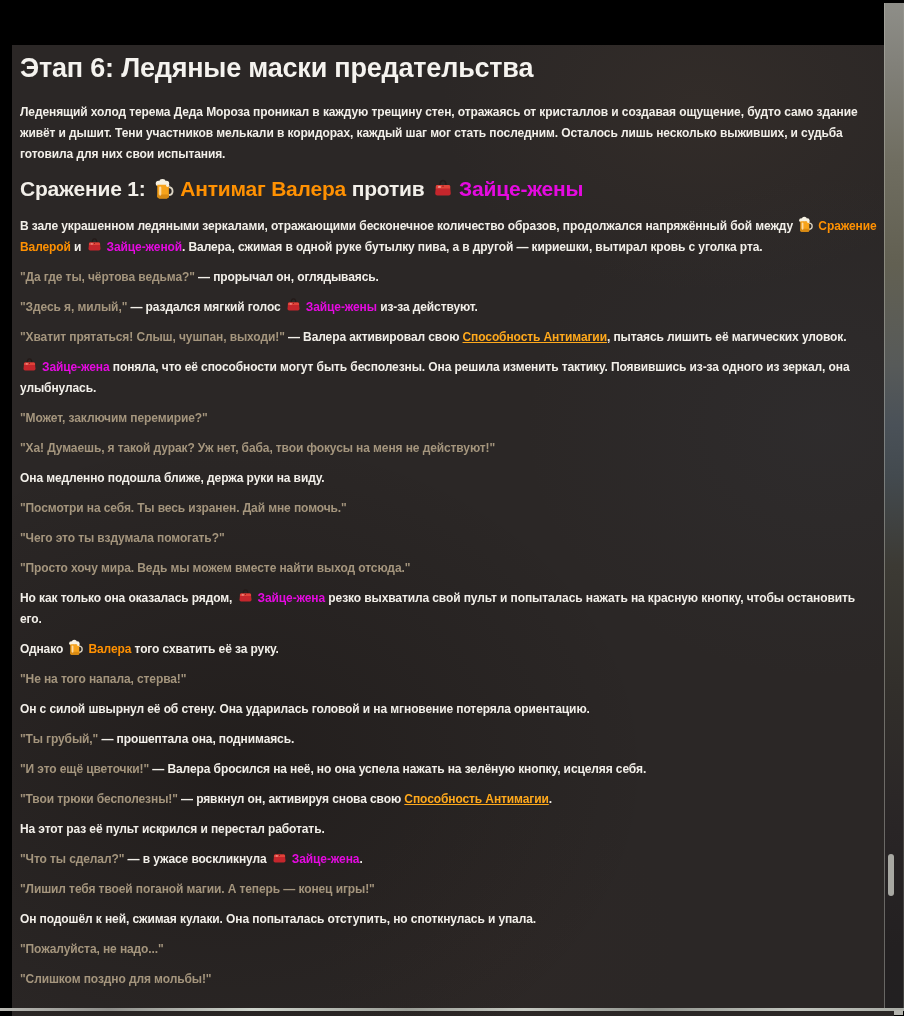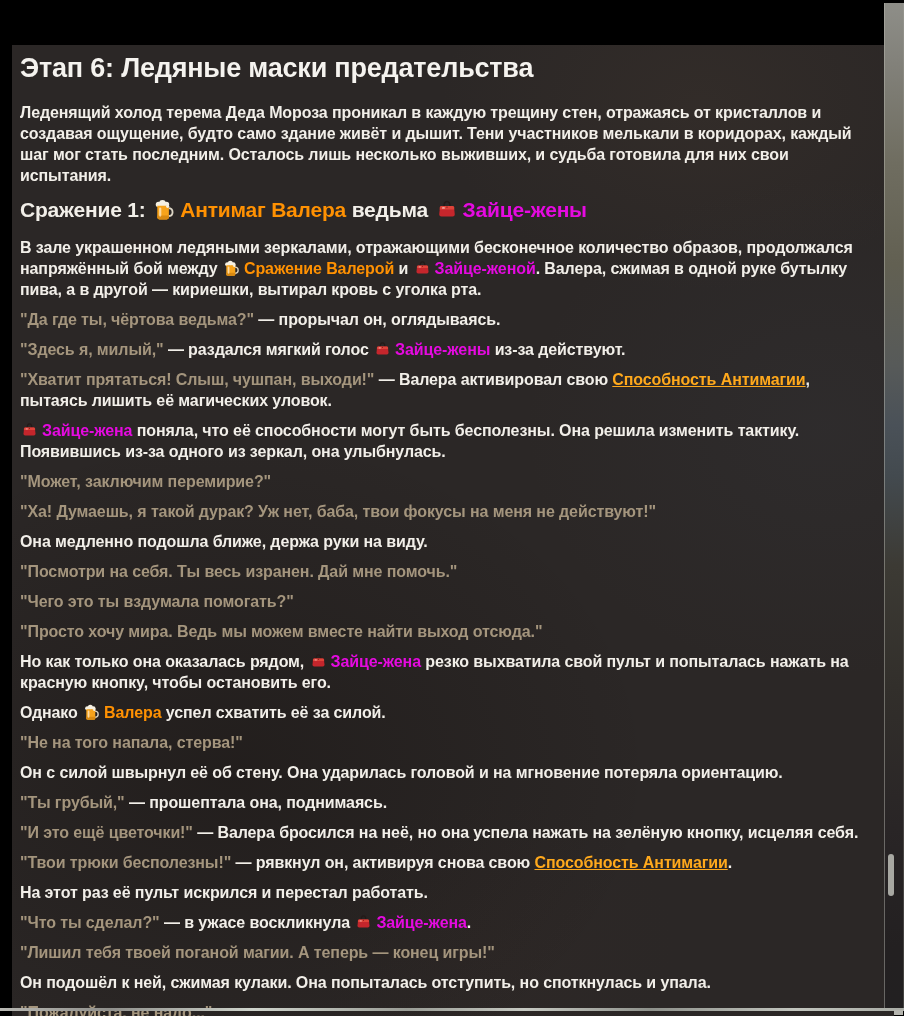--- a/index.html
+++ b/index.html
@@ -23,21 +23,21 @@
   .content{padding:5px 14px 0 8px;}
   h1.title{
     font-size:27px;line-height:36px;margin:0 0 16px 0;
     color:var(--heading,#f5f3ef);letter-spacing:-0.2px;
   }
   h2.battle{
     font-size:21px;line-height:30px;margin:6px 0 12px 0;
     color:var(--heading,#f5f3ef);letter-spacing:-0.2px;
   }
   .para{
-    font-size:16px;line-height:21px;margin:0 0 9px 0;
+    font-size:12px;line-height:21px;margin:0 0 9px 0;
     color:var(--body,#f2efe9);letter-spacing:-0.1px;
   }
   .seg-text{color:var(--body,#f2efe9);}
   .seg-quote{color:var(--quote,#a4957d);}
   .seg-valera{color:var(--valera,#ff9102);}
   .seg-zhena{color:var(--zhena,#e50ae0);}
   .seg-ability{color:var(--ability,#ffa91c);text-decoration:underline;}
   .icon{display:inline-block;vertical-align:-3px;margin:0 4px 0 1px;}
   .icon svg{width:17px;height:17px;display:block;}
   h2.battle .icon{vertical-align:-4px;margin:0 5px 0 2px;}
@@ -94,21 +94,21 @@
   </defs>
 </svg>
 
 <div class="panel">
   <div class="content">
     <h1 class="title">Этап 6: Ледяные маски предательства</h1>
     <div id="story">
         <p class="para"><span class="seg-text">Леденящий холод терема Деда Мороза проникал в каждую трещину стен, отражаясь от кристаллов и создавая ощущение, будто само здание живёт и дышит. Тени участников мелькали в коридорах, каждый шаг мог стать последним. Осталось лишь несколько выживших, и судьба готовила для них свои испытания.</span></p>
         <h2 class="battle"><span class="seg-text">Сражение 1: </span><span class="icon"><svg viewBox="0 0 36 36">
               <use href="#sym-beer"></use>
-            </svg></span><span class="seg-valera">Антимаг Валера</span><span class="seg-text"> ведьма </span><span class="icon"><svg viewBox="0 0 36 36">
+            </svg></span><span class="seg-valera">Антимаг Валера</span><span class="seg-text"> против </span><span class="icon"><svg viewBox="0 0 36 36">
               <use href="#sym-bag"></use>
             </svg></span><span class="seg-zhena">Зайце-жены</span></h2>
         <p class="para"><span class="seg-text">В зале украшенном ледяными зеркалами, отражающими бесконечное количество образов, продолжался напряжённый бой между </span><span class="icon"><svg viewBox="0 0 36 36">
               <use href="#sym-beer"></use>
             </svg></span><span class="seg-valera">Сражение Валерой</span><span class="seg-text"> и </span><span class="icon"><svg viewBox="0 0 36 36">
               <use href="#sym-bag"></use>
             </svg></span><span class="seg-zhena">Зайце-женой</span><span class="seg-text">. Валера, сжимая в одной руке бутылку пива, а в другой — кириешки, вытирал кровь с уголка рта.</span></p>
         <p class="para"><span class="seg-quote">"Да где ты, чёртова ведьма?"</span><span class="seg-text"> — прорычал он, оглядываясь.</span></p>
         <p class="para"><span class="seg-quote">"Здесь я, милый,"</span><span class="seg-text"> — раздался мягкий голос </span><span class="icon"><svg viewBox="0 0 36 36">
               <use href="#sym-bag"></use>
@@ -121,21 +121,21 @@
         <p class="para"><span class="seg-quote">"Ха! Думаешь, я такой дурак? Уж нет, баба, твои фокусы на меня не действуют!"</span></p>
         <p class="para"><span class="seg-text">Она медленно подошла ближе, держа руки на виду.</span></p>
         <p class="para"><span class="seg-quote">"Посмотри на себя. Ты весь изранен. Дай мне помочь."</span></p>
         <p class="para"><span class="seg-quote">"Чего это ты вздумала помогать?"</span></p>
         <p class="para"><span class="seg-quote">"Просто хочу мира. Ведь мы можем вместе найти выход отсюда."</span></p>
         <p class="para"><span class="seg-text">Но как только она оказалась рядом, </span><span class="icon"><svg viewBox="0 0 36 36">
               <use href="#sym-bag"></use>
             </svg></span><span class="seg-zhena">Зайце-жена</span><span class="seg-text"> резко выхватила свой пульт и попыталась нажать на красную кнопку, чтобы остановить его.</span></p>
         <p class="para"><span class="seg-text">Однако </span><span class="icon"><svg viewBox="0 0 36 36">
               <use href="#sym-beer"></use>
-            </svg></span><span class="seg-valera">Валера</span><span class="seg-text"> успел схватить её за силой.</span></p>
+            </svg></span><span class="seg-valera">Валера</span><span class="seg-text"> того схватить её за руку.</span></p>
         <p class="para"><span class="seg-quote">"Не на того напала, стерва!"</span></p>
         <p class="para"><span class="seg-text">Он с силой швырнул её об стену. Она ударилась головой и на мгновение потеряла ориентацию.</span></p>
         <p class="para"><span class="seg-quote">"Ты грубый,"</span><span class="seg-text"> — прошептала она, поднимаясь.</span></p>
         <p class="para"><span class="seg-quote">"И это ещё цветочки!"</span><span class="seg-text"> — Валера бросился на неё, но она успела нажать на зелёную кнопку, исцеляя себя.</span></p>
         <p class="para"><span class="seg-quote">"Твои трюки бесполезны!"</span><span class="seg-text"> — рявкнул он, активируя снова свою </span><span class="seg-ability">Способность Антимагии</span><span class="seg-text">.</span></p>
         <p class="para"><span class="seg-text">На этот раз её пульт искрился и перестал работать.</span></p>
         <p class="para"><span class="seg-quote">"Что ты сделал?"</span><span class="seg-text"> — в ужасе воскликнула </span><span class="icon"><svg viewBox="0 0 36 36">
               <use href="#sym-bag"></use>
             </svg></span><span class="seg-zhena">Зайце-жена</span><span class="seg-text">.</span></p>
         <p class="para"><span class="seg-quote">"Лишил тебя твоей поганой магии. А теперь — конец игры!"</span></p>

